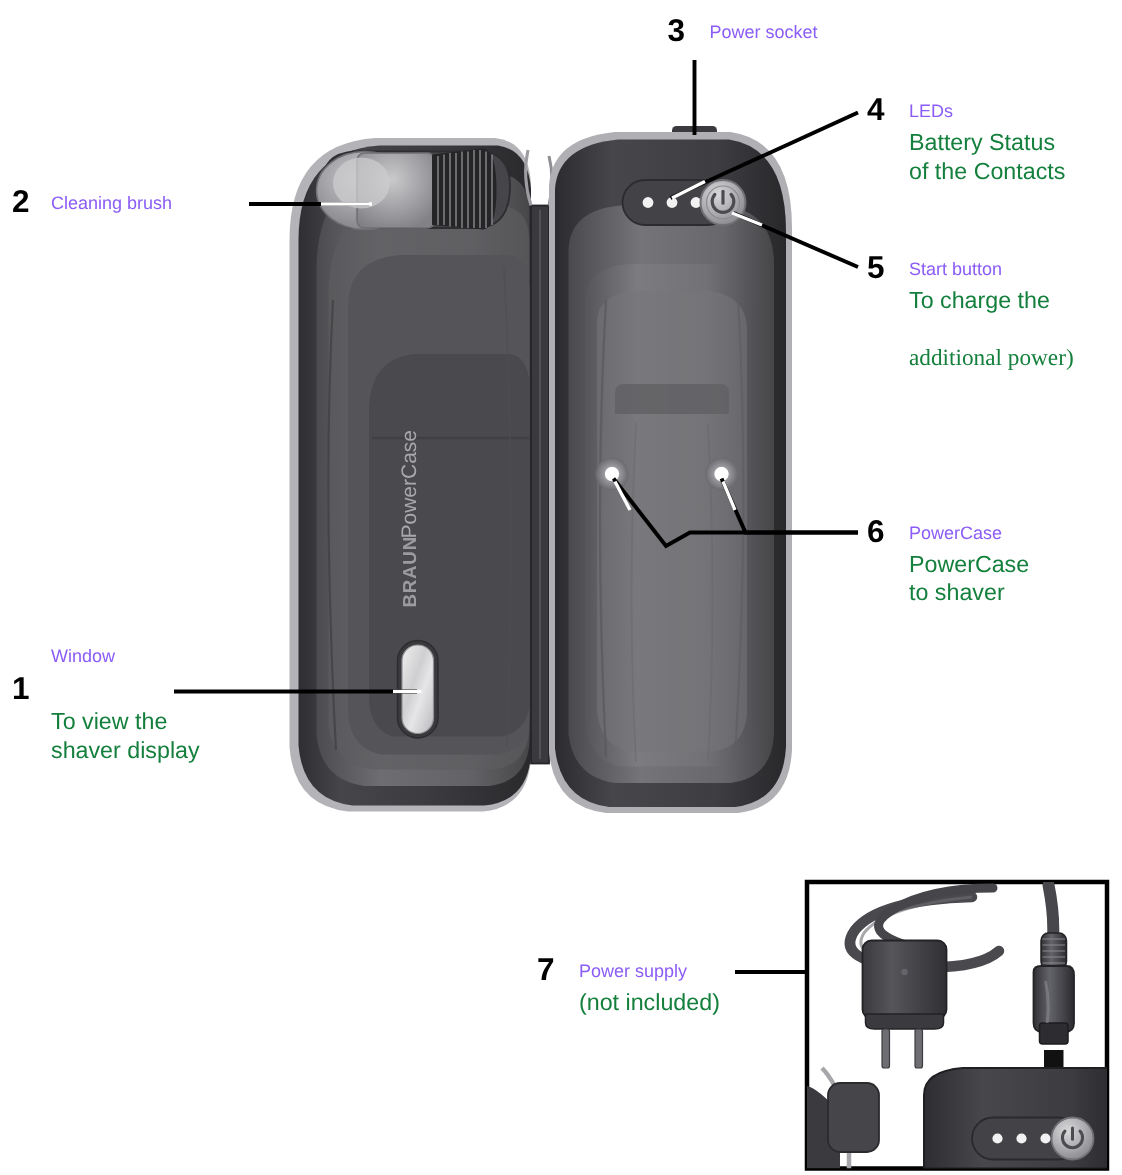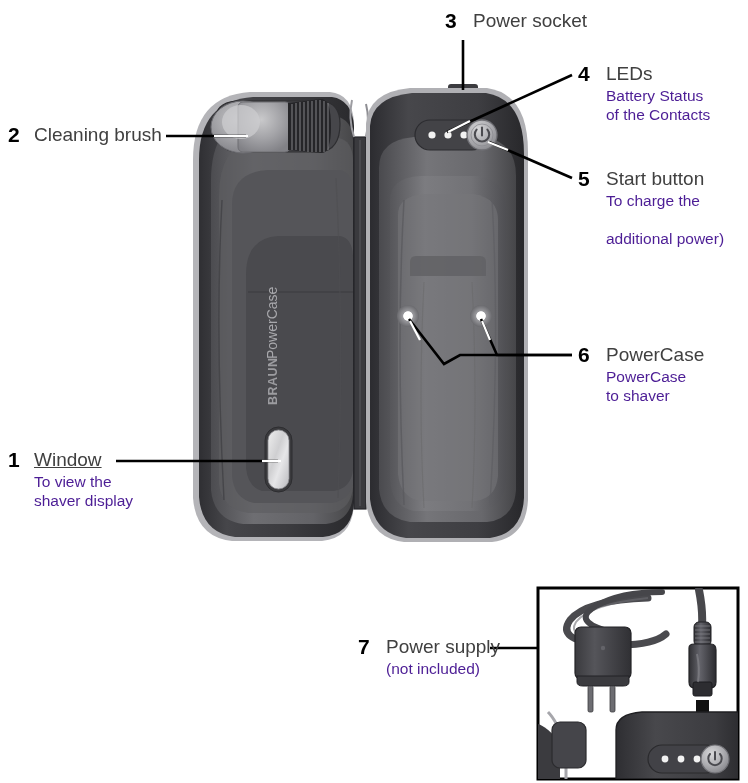--- a/index.html
+++ b/index.html
@@ -20,30 +20,30 @@
   }
   .num {
     position: absolute;
     font-weight: bold;
     font-size: 21px;
     line-height: 21px;
     color: #000;
   }
   .lbl {
     position: absolute;
-    font-size: 19px;
+    font-size: 12px;
     line-height: 20px;
-    color: #404040;
+    color: #8b5cf6;
     white-space: nowrap;
   }
   .sub {
     position: absolute;
     font-size: 15.5px;
     line-height: 19px;
-    color: #4c1d95;
+    color: #15803d;
     white-space: nowrap;
   }
   svg.art {
     position: absolute;
     left: 0; top: 0;
     width: 748px;
     height: 783px;
   }
   .lead {
     stroke: #000;
@@ -339,39 +339,39 @@
           <circle cx="697" cy="759" r="3.4" fill="#f2f2f2"></circle>
           <circle cx="715" cy="759" r="14" fill="url(#btnG)" stroke="#6f6f74" stroke-width="1.2"></circle>
           <path d="M715 752 L715 759.5" stroke="#4b4b50" stroke-width="2" stroke-linecap="round"></path>
           <path d="M710 754 A6.7 6.7 0 1 0 720 754" stroke="#4b4b50" stroke-width="2" fill="none" stroke-linecap="round"></path>
         </g>
       </g>
     </g>
   </svg>
 
   <div class="num" style="left:8px; top:449px;">1</div>
-  <div class="lbl" style="left:34px; top:450px;text-decoration:underline;">Window</div>
+  <div class="lbl" style="left:34px; top:427px;">Window</div>
   <div class="sub" style="left:34px; top:472px;">To view the</div>
   <div class="sub" style="left:34px; top:491px;">shaver display</div>
 
   <div class="num" style="left:8px; top:124px;">2</div>
   <div class="lbl" style="left:34px; top:125px;">Cleaning brush</div>
 
   <div class="num" style="left:445px; top:10px;">3</div>
   <div class="lbl" style="left:473px; top:11px;">Power socket</div>
 
   <div class="num" style="left:578px; top:63px;">4</div>
   <div class="lbl" style="left:606px; top:64px;">LEDs</div>
   <div class="sub" style="left:606px; top:86px;">Battery Status</div>
   <div class="sub" style="left:606px; top:105px;">of the Contacts</div>
 
   <div class="num" style="left:578px; top:168px;">5</div>
   <div class="lbl" style="left:606px; top:169px;">Start button</div>
   <div class="sub" style="left:606px; top:191px;">To charge the</div>
-  <div class="sub" style="left:606px; top:229px;">additional power)</div>
+  <div class="sub" style="left:606px; top:229px;font-family:Liberation Serif, serif;">additional power)</div>
 
   <div class="num" style="left:578px; top:344px;">6</div>
   <div class="lbl" style="left:606px; top:345px;">PowerCase</div>
   <div class="sub" style="left:606px; top:367px;">PowerCase</div>
   <div class="sub" style="left:606px; top:386px;">to shaver</div>
 
   <div class="num" style="left:358px; top:636px;">7</div>
   <div class="lbl" style="left:386px; top:637px;">Power supply</div>
   <div class="sub" style="left:386px; top:659px;">(not included)</div>
 

